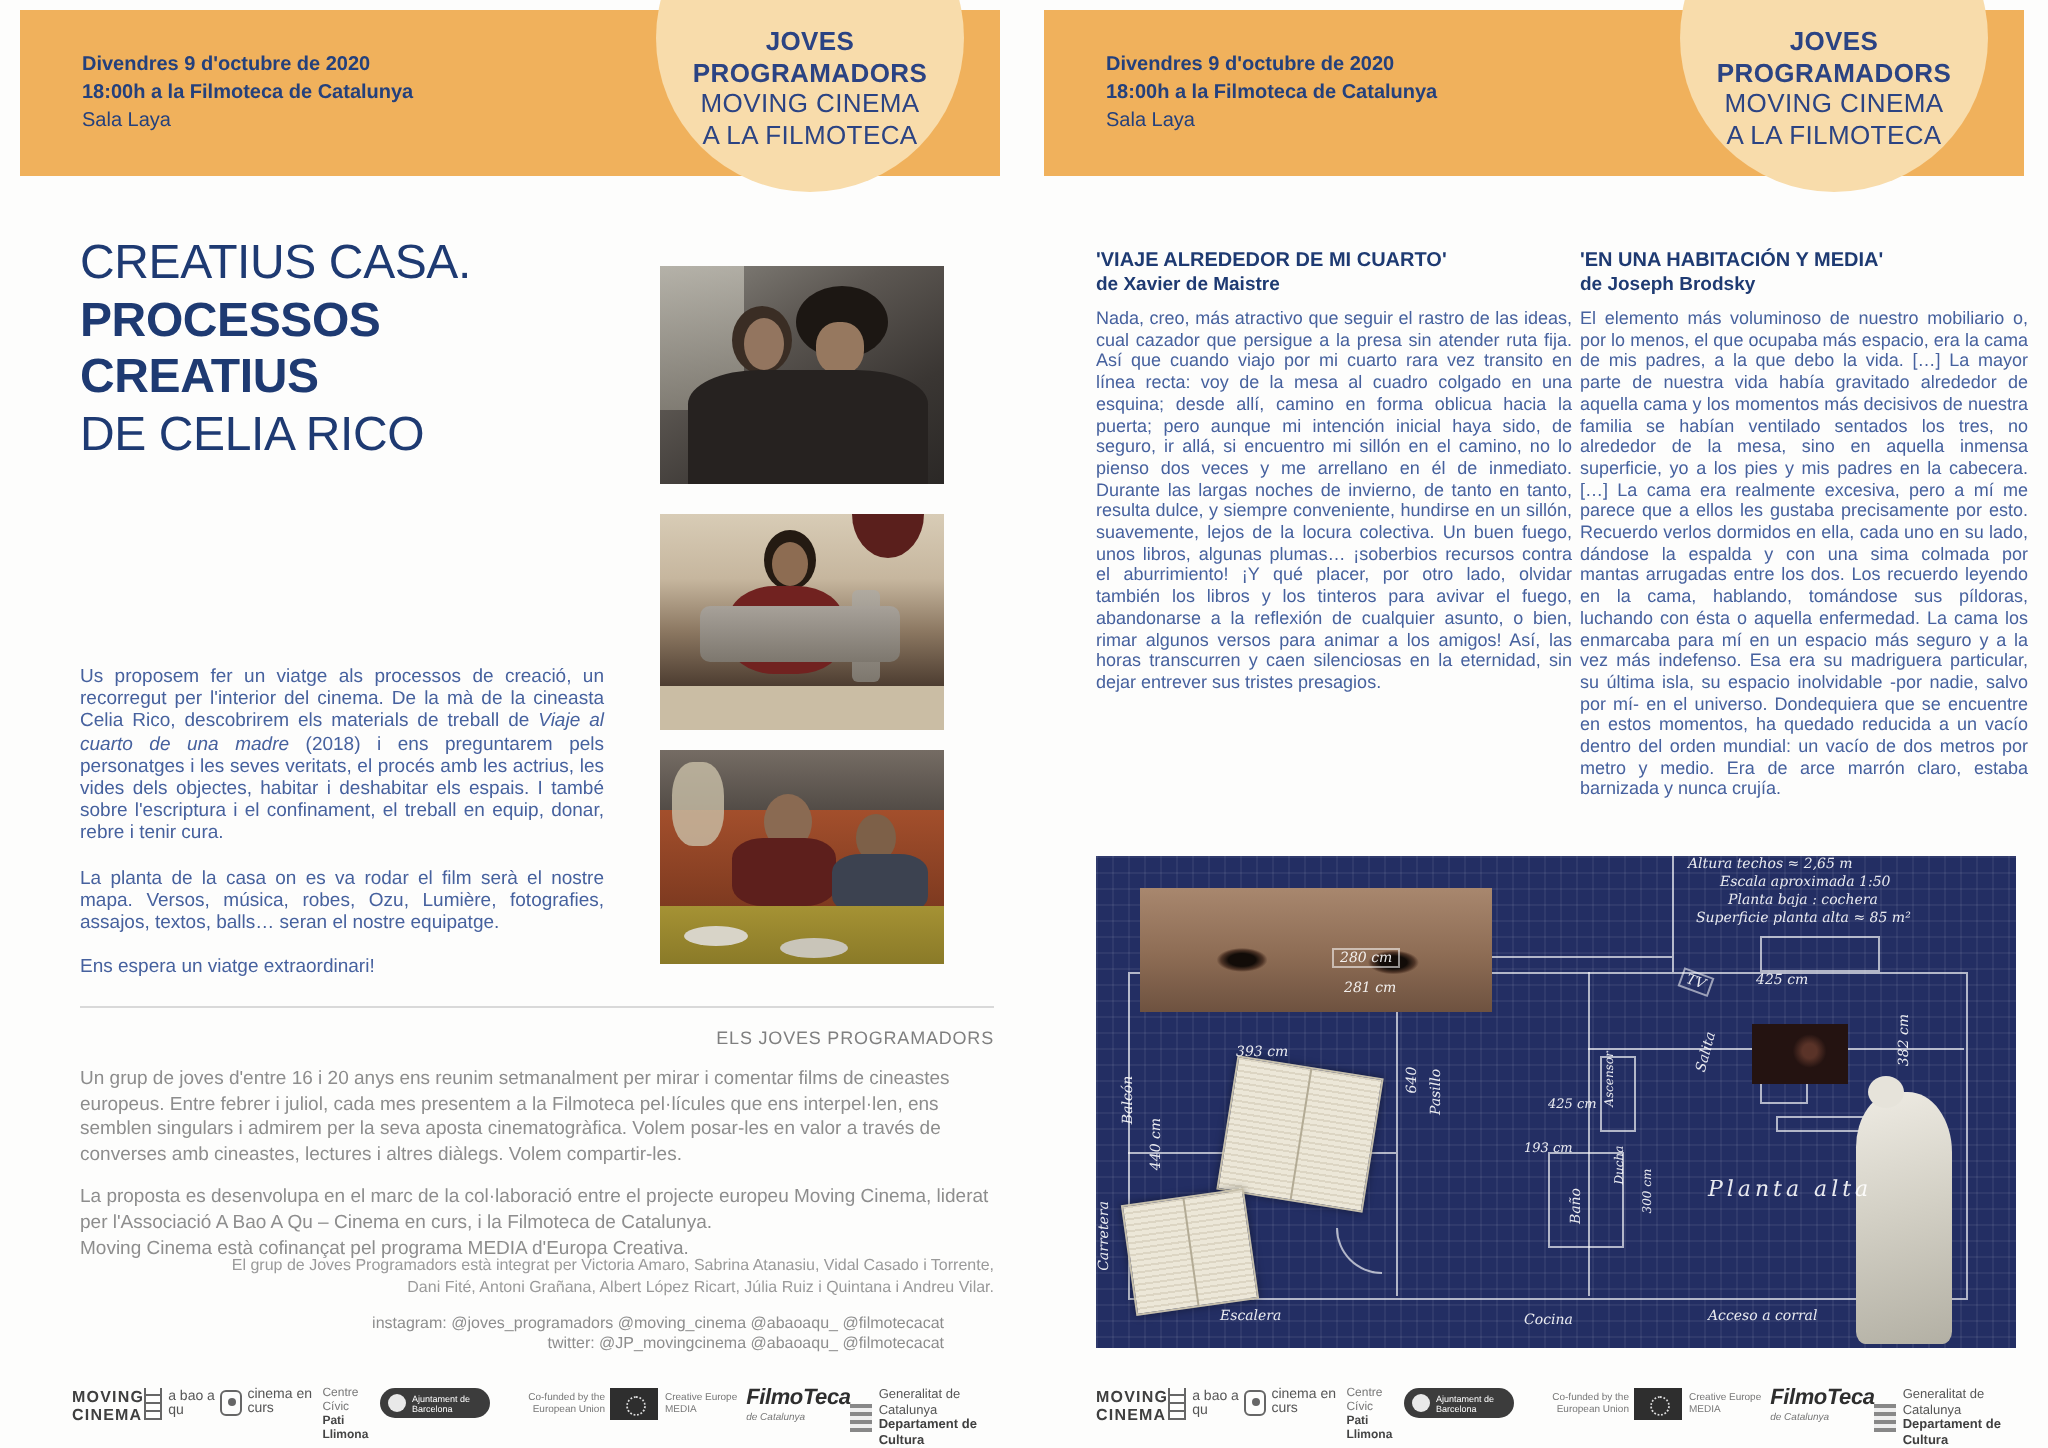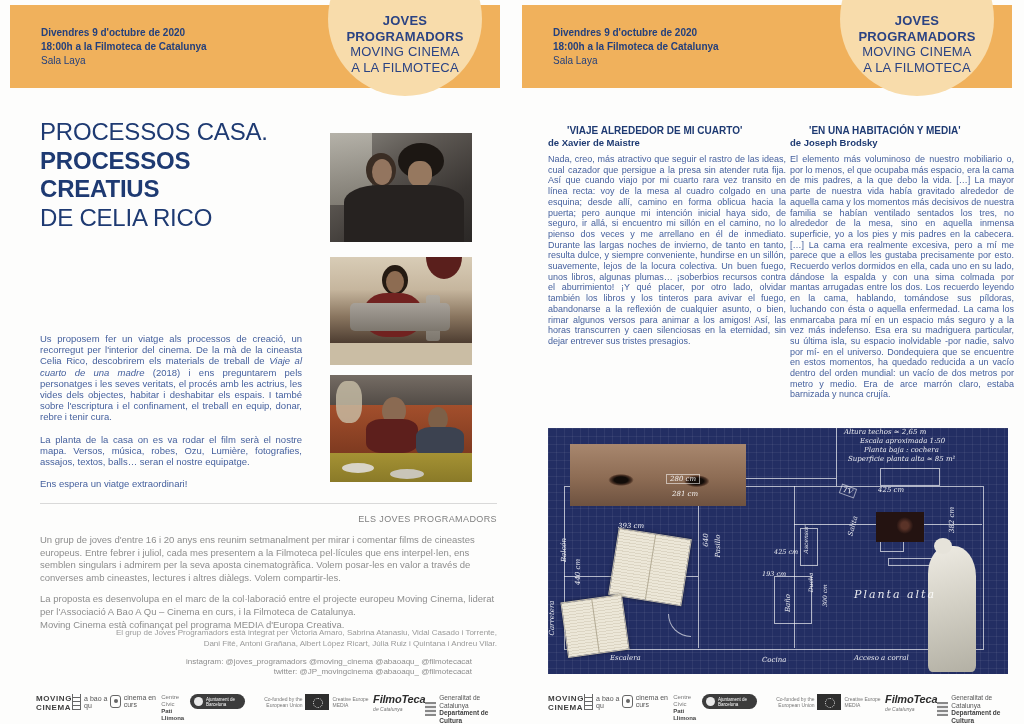--- a/index.html
+++ b/index.html
@@ -39,21 +39,21 @@
   .gray-block p.tight{margin:0 0 1px 0;}
   .credits{position:absolute;left:110px;top:628px;width:387px;text-align:right;color:#9a9a9a;
            font-size:8px;line-height:10.5px;}
   .social{position:absolute;left:100px;top:657px;width:372px;text-align:right;color:#8d8d8d;
           font-size:8px;line-height:10px;}
 
   
   .col{position:absolute;top:125px;color:#46619e;}
   .col1{left:36px;width:238px;}
   .col2{left:278px;width:224px;}
-  .col-title{font-weight:bold;color:#1e3a72;font-size:10px;line-height:12px;margin-left:19px;}
+  .col-title{font-weight:bold;color:#1e3a72;font-size:10px;line-height:12px;}
   .col-author{font-weight:bold;color:#1e3a72;font-size:9.5px;line-height:12px;margin-bottom:5px;}
   .col-body{font-size:9px;line-height:10.7px;text-align:justify;}
 
   
   .blueprint{position:absolute;left:36px;top:428px;width:460px;height:246px;overflow:hidden;
              background-color:#232e63;
              background-image:linear-gradient(rgba(255,255,255,0.06) 1px,transparent 1px),
                               linear-gradient(90deg,rgba(255,255,255,0.06) 1px,transparent 1px);
              background-size:8px 8px;}
   .wline{position:absolute;border:1px solid rgba(255,255,255,0.65);}
@@ -117,21 +117,21 @@
       <span class="r">MOVING CINEMA</span>
       <span class="r">A LA FILMOTECA</span>
     </div>
     <div class="dateblock">
       <span class="b">Divendres 9 d'octubre de 2020</span>
       <span class="b">18:00h a la Filmoteca de Catalunya</span>
       <span class="r">Sala Laya</span>
     </div>
 
     <div class="main-title">
-      <span>PROCESSOS CASA.</span>
+      <span>CREATIUS CASA.</span>
       <span class="bold">PROCESSOS</span>
       <span class="bold">CREATIUS</span>
       <span>DE CELIA RICO</span>
     </div>
 
     <div class="still" style="top:133px;height:109px;background:linear-gradient(150deg,#8a8780 0%,#5c5752 35%,#3a3633 70%,#2b2826 100%);">
       <div style="left:0;top:0;width:42px;height:72px;background:linear-gradient(180deg,#c3c0b6,#8e8a80);opacity:.75;"></div>
       <div style="left:36px;top:20px;width:30px;height:34px;border-radius:50%;background:#3a2d24;"></div>
       <div style="left:42px;top:26px;width:20px;height:26px;border-radius:50%;background:#93755f;"></div>
       <div style="left:68px;top:10px;width:46px;height:36px;border-radius:50%;background:#1c1713;"></div>

